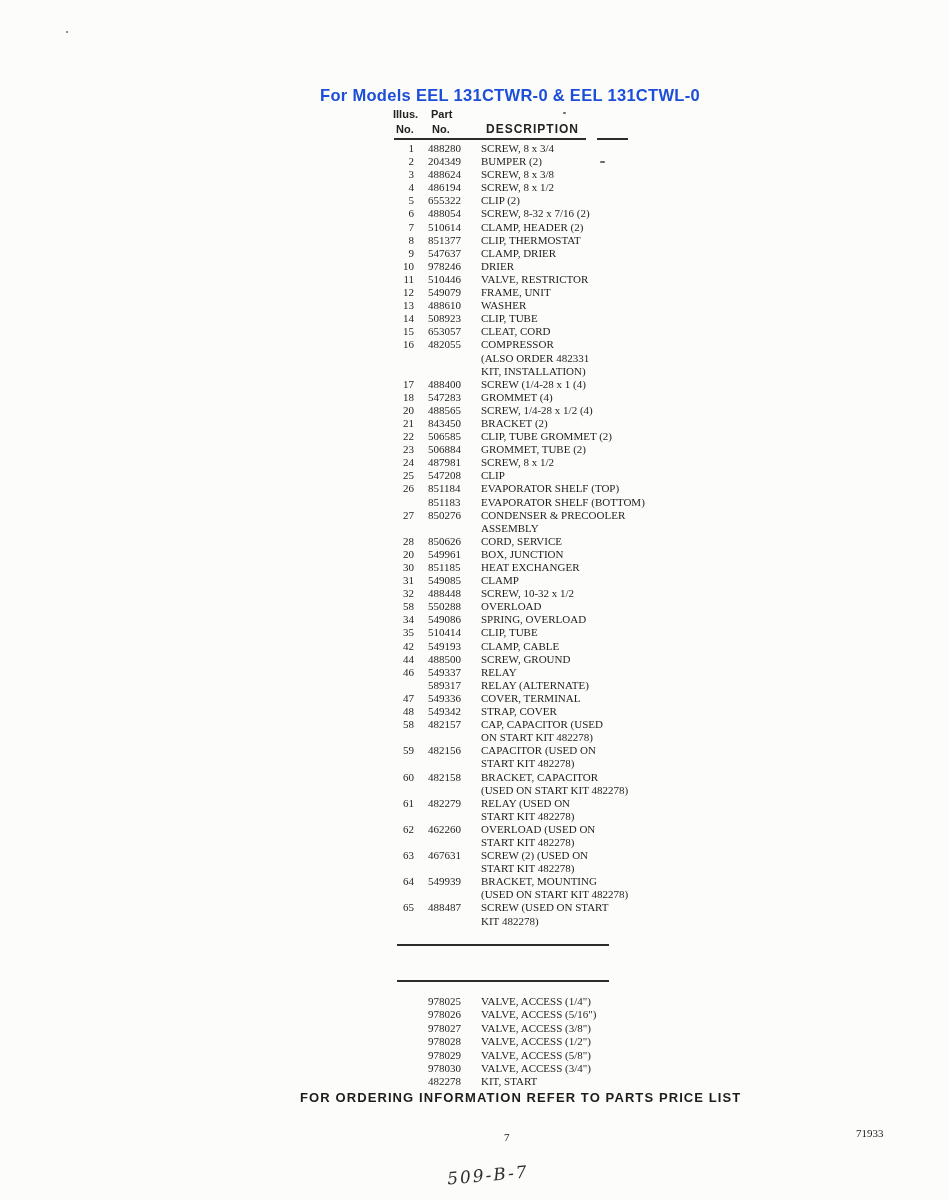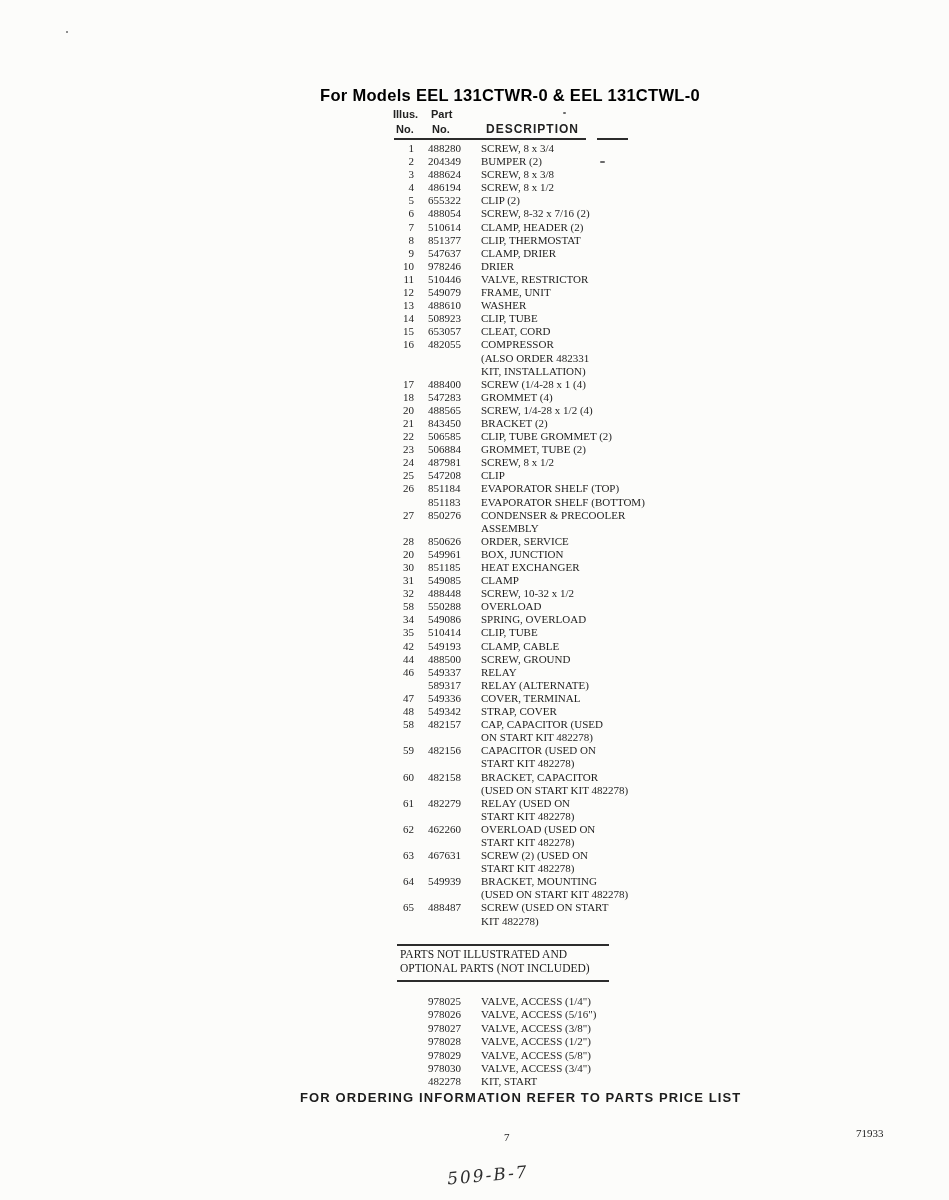--- a/index.html
+++ b/index.html
@@ -18,21 +18,21 @@
     font-family:"DejaVu Sans", sans-serif;
     font-weight:bold;font-size:25px;letter-spacing:1.5px;
     text-align:center;white-space:nowrap;
     color:#161616;
   }
   .doc-subtitle{
     top:86px;left:320px;width:380px;
     font-family:"Liberation Sans", sans-serif;
     font-weight:bold;font-size:16.5px;letter-spacing:0.3px;
     text-align:center;white-space:nowrap;
-    color:#000000;
+    color:#1d4ed8;
   }
   .colhead{
     font-family:"Liberation Sans", sans-serif;
     font-weight:bold;font-size:11px;color:#222;
     white-space:nowrap;
   }
   .colhead.desc{font-size:12px;letter-spacing:1px;}
   .rule{background:#2c2c2c;height:2px;}
   .parts-table{
     top:142px;left:393px;width:280px;
@@ -232,21 +232,21 @@
         <span class="desc">CONDENSER &amp; PRECOOLER</span>
       </div>
       <div class="trow">
         <span class="illus"></span>
         <span class="part"></span>
         <span class="desc">ASSEMBLY</span>
       </div>
       <div class="trow">
         <span class="illus">28</span>
         <span class="part">850626</span>
-        <span class="desc">ORDER, SERVICE</span>
+        <span class="desc">CORD, SERVICE</span>
       </div>
       <div class="trow">
         <span class="illus">20</span>
         <span class="part">549961</span>
         <span class="desc">BOX, JUNCTION</span>
       </div>
       <div class="trow">
         <span class="illus">30</span>
         <span class="part">851185</span>
         <span class="desc">HEAT EXCHANGER</span>
@@ -382,24 +382,20 @@
         <span class="desc">SCREW (USED ON START</span>
       </div>
       <div class="trow">
         <span class="illus"></span>
         <span class="part"></span>
         <span class="desc">KIT 482278)</span>
       </div>
     </div>
 
   <div class="abs rule" style="top:944px;left:397px;width:212px;"></div>
-  <div class="abs ni-head">
-    <div>PARTS NOT ILLUSTRATED AND</div>
-    <div>OPTIONAL PARTS (NOT INCLUDED)</div>
-  </div>
   <div class="abs rule" style="top:980px;left:397px;width:212px;"></div>
 
   <div class="abs opt-table">
       <div class="trow">
         <span class="illus"></span>
         <span class="part">978025</span>
         <span class="desc">VALVE, ACCESS (1/4")</span>
       </div>
       <div class="trow">
         <span class="illus"></span>

